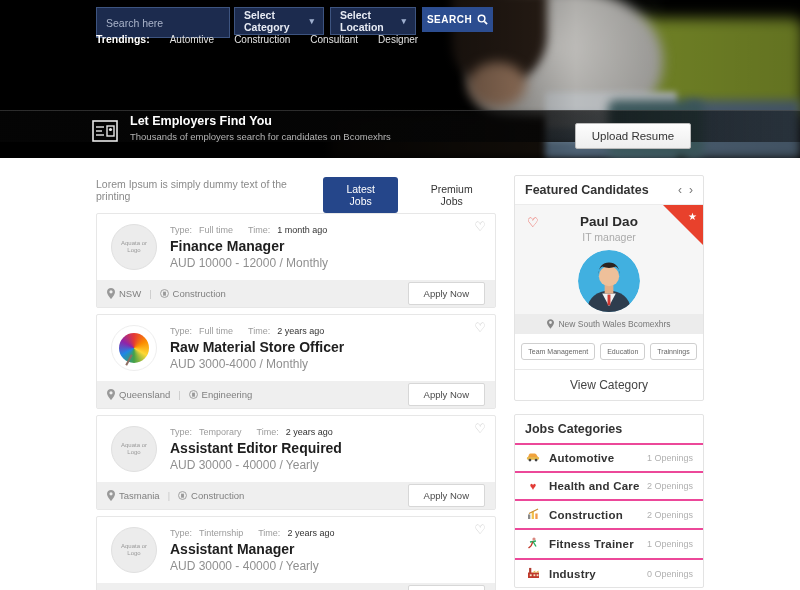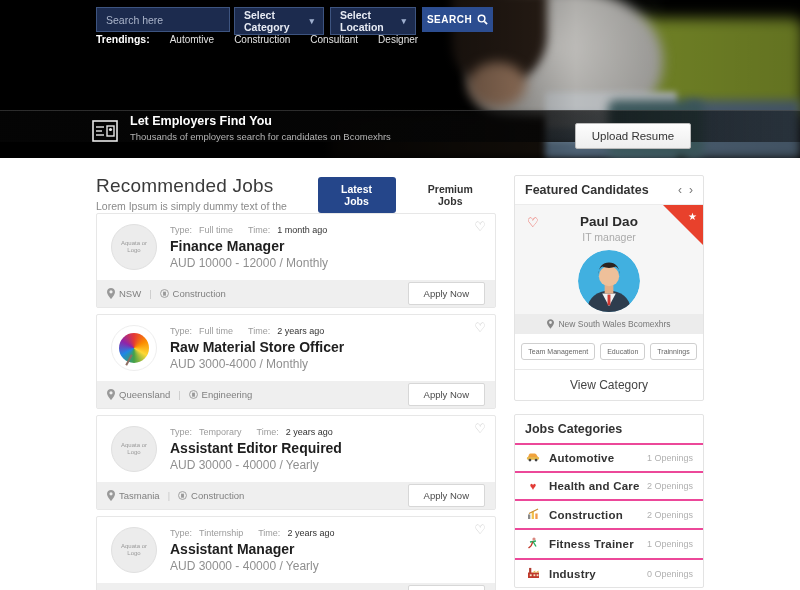--- a/index.html
+++ b/index.html
@@ -14,21 +14,21 @@
   .ph-shirt { left:468px; top:-10px; width:195px; height:145px; background:radial-gradient(ellipse at 45% 40%, #eceae6, #b3b2ae); border-radius:42% 48% 50% 42%; filter:blur(6px); }
   .ph-hair { left:452px; top:-8px; width:95px; height:95px; background:#30231a; border-radius:0 0 55% 45%; filter:blur(5px); }
   .ph-hand { left:468px; top:62px; width:58px; height:45px; background:#c29677; border-radius:50%; filter:blur(6px); }
   .ph-desk { left:330px; bottom:0; width:470px; height:42px; background:#18120c; filter:blur(4px); }
   .ph-books { left:545px; top:92px; width:132px; height:66px; background:linear-gradient(#e2e6e9 0 30%, #c9d3da 30% 55%, #8ca4b8 55% 75%, #5d758c 75%); border-radius:3px; filter:blur(3px); }
   .ph-book2 { left:686px; top:100px; width:114px; height:58px; background:#5d758c; filter:blur(5px); }
   .ph-chair { left:608px; top:100px; width:96px; height:58px; background:#4b6f74; border-radius:8px; filter:blur(5px); }
   .hero-shade { position:absolute; inset:0; background:linear-gradient(90deg,#000 0%,#000 32%,rgba(0,0,0,.62) 52%,rgba(0,0,0,.18) 72%,rgba(0,0,0,.3) 100%); }
 
   .topbar { position:absolute; left:0; top:0; width:100%; z-index:3; }
-  .search-input { position:absolute; left:96px; top:7px; width:134px; height:25px; background:#1c2b4e; border:1px solid #3d5480; color:#cdd4e4; font-size:10.5px; padding:0 9px; outline:none; }
+  .search-input { position:absolute; left:96px; top:7px; width:134px; height:31px; background:#1c2b4e; border:1px solid #3d5480; color:#cdd4e4; font-size:10.5px; padding:0 9px; outline:none; }
   .search-input::placeholder { color:#aab4ca; }
   .drop { position:absolute; top:7px; height:28px; background:#1c2b4e; border:1px solid #3d5480; color:#e7ebf4; font-size:10.5px; font-weight:bold; display:flex; align-items:center; justify-content:space-between; padding:8px 9px; cursor:pointer; }
   .drop-cat { left:234px; width:90px; }
   .drop-loc { left:330px; width:86px; }
   .drop .arr { font-size:9px; color:#9fb0cf; margin-left:6px; }
   .search-btn { position:absolute; left:422px; top:7px; width:71px; height:25px; background:#2c4d90; border:1px solid #2c4d90; color:#fff; font-size:10px; font-weight:bold; letter-spacing:.5px; display:flex; align-items:center; justify-content:center; gap:5px; cursor:pointer; }
   .trendings { position:absolute; left:96px; top:33px; display:flex; align-items:center; gap:20px; z-index:3; }
   .trend-label { color:#fff; font-size:10.5px; font-weight:bold; }
   .trend-link { color:#e2e2e2; font-size:10px; cursor:pointer; }
 
@@ -41,21 +41,21 @@
 
   
   .content { display:flex; gap:18px; padding:17px 96px 0; }
   .col-left { width:400px; }
   .col-right { width:190px; }
 
   .jobs-header { display:flex; justify-content:space-between; align-items:flex-start; height:38px; }
   .jobs-heading h2 { font-size:19px; font-weight:400; color:#3a3a3a; letter-spacing:.2px; }
   .jobs-heading p { font-size:10.5px; color:#8a8a8a; margin-top:3px; }
   .tabs { display:flex; align-items:center; gap:9px; margin-top:2px; }
-  .tab { font-size:10.5px; border:none; background:none; color:#333; cursor:pointer; padding:6px 11px; font-weight:bold; }
+  .tab { font-size:10.5px; border:none; background:none; color:#333; cursor:pointer; padding:6px 11px; font-weight:normal; }
   .tab.active { background:#25468a; color:#fff; border-radius:3px; }
 
   .job-card { position:relative; border:1px solid #e7e7e7; border-radius:2px; margin-bottom:6px; background:#fff; }
   .fav { position:absolute; top:6px; right:9px; color:#ccc; font-size:13px; cursor:pointer; line-height:1; }
   .job-body { display:flex; align-items:center; height:66px; padding:8px 14px; }
   .logo { flex:0 0 46px; width:46px; height:46px; border-radius:50%; margin-right:13px; display:flex; align-items:center; justify-content:center; text-align:center; }
   .logo.placeholder { background:#ececec; border:1px solid #e0e0e0; color:#9a9a9a; font-size:6px; line-height:1.25; padding:4px; }
   .logo.colorful { background:#fff; border:1px solid #eee; position:relative; }
   .pinwheel { width:30px; height:30px; border-radius:50%; background:conic-gradient(#e53935,#fb8c00,#fdd835,#43a047,#1e88e5,#8e24aa,#e53935); }
   .pin-stem { position:absolute; left:16px; bottom:4px; width:2px; height:12px; background:#8d6e63; transform:rotate(28deg); }
@@ -156,21 +156,20 @@
       </div>
       <button class="upload-btn">Upload Resume</button>
     </div>
   </div>
 
   <div class="content">
 
     <div class="col-left">
       <div class="jobs-header">
         <div class="jobs-heading">
-          <h2>Recommended Jobs</h2>
           <p>Lorem Ipsum is simply dummy text of the printing</p>
         </div>
         <div class="tabs">
           <button class="tab active">Latest Jobs</button>
           <button class="tab">Premium Jobs</button>
         </div>
       </div>
 
       <div class="job-card">
         <span class="fav">♡</span>

